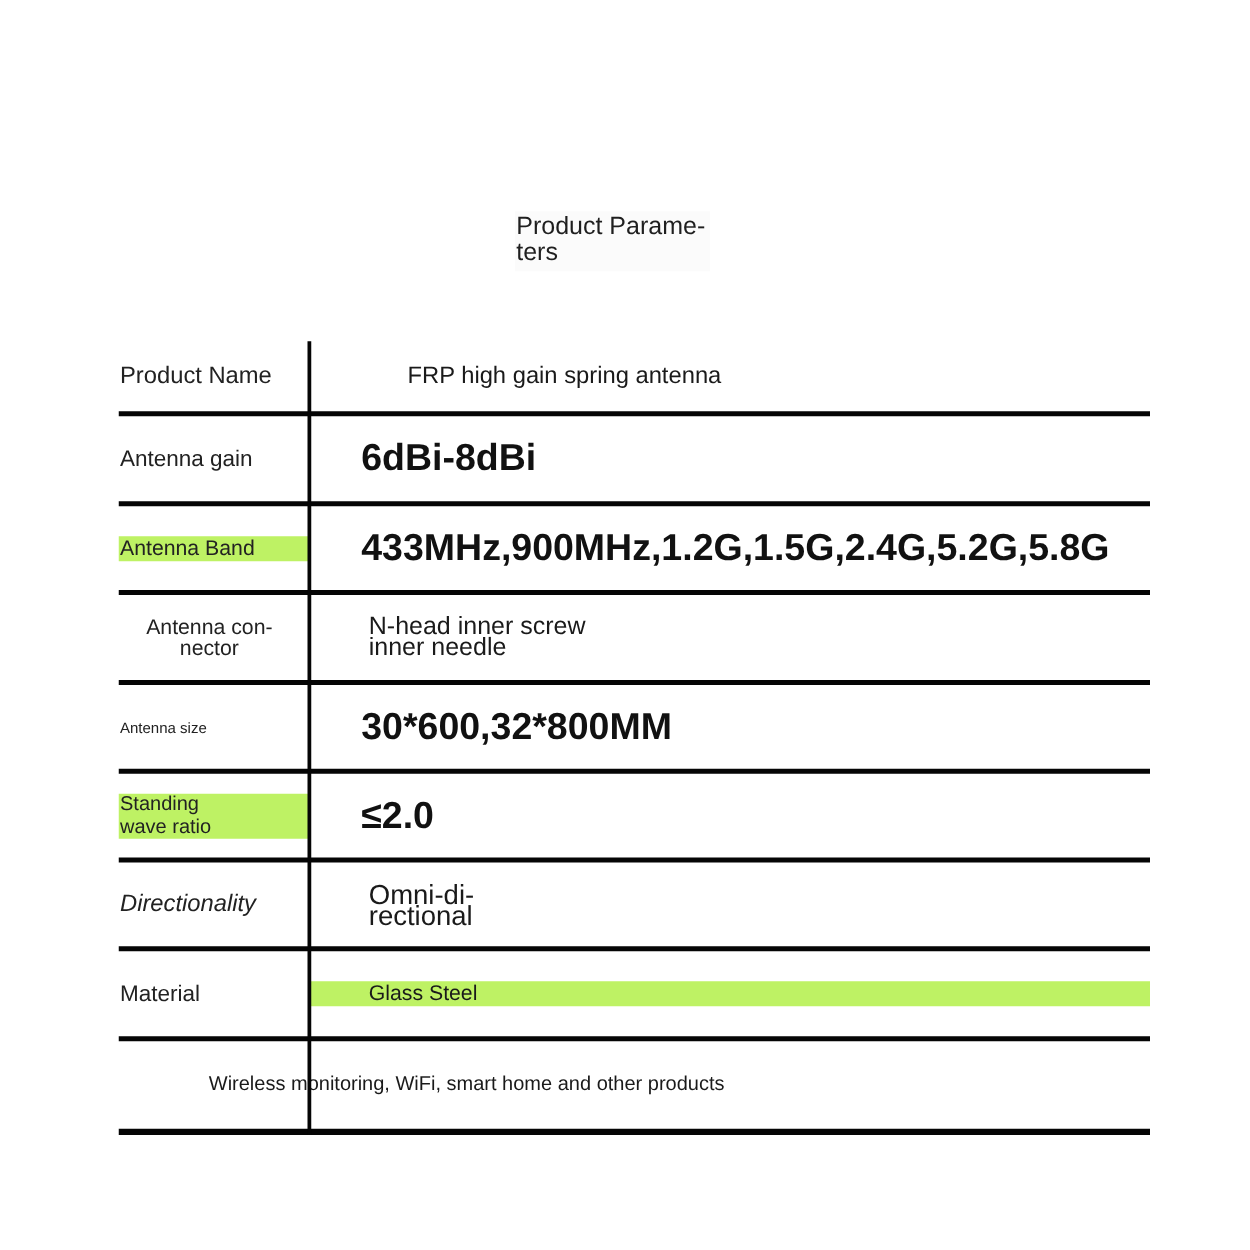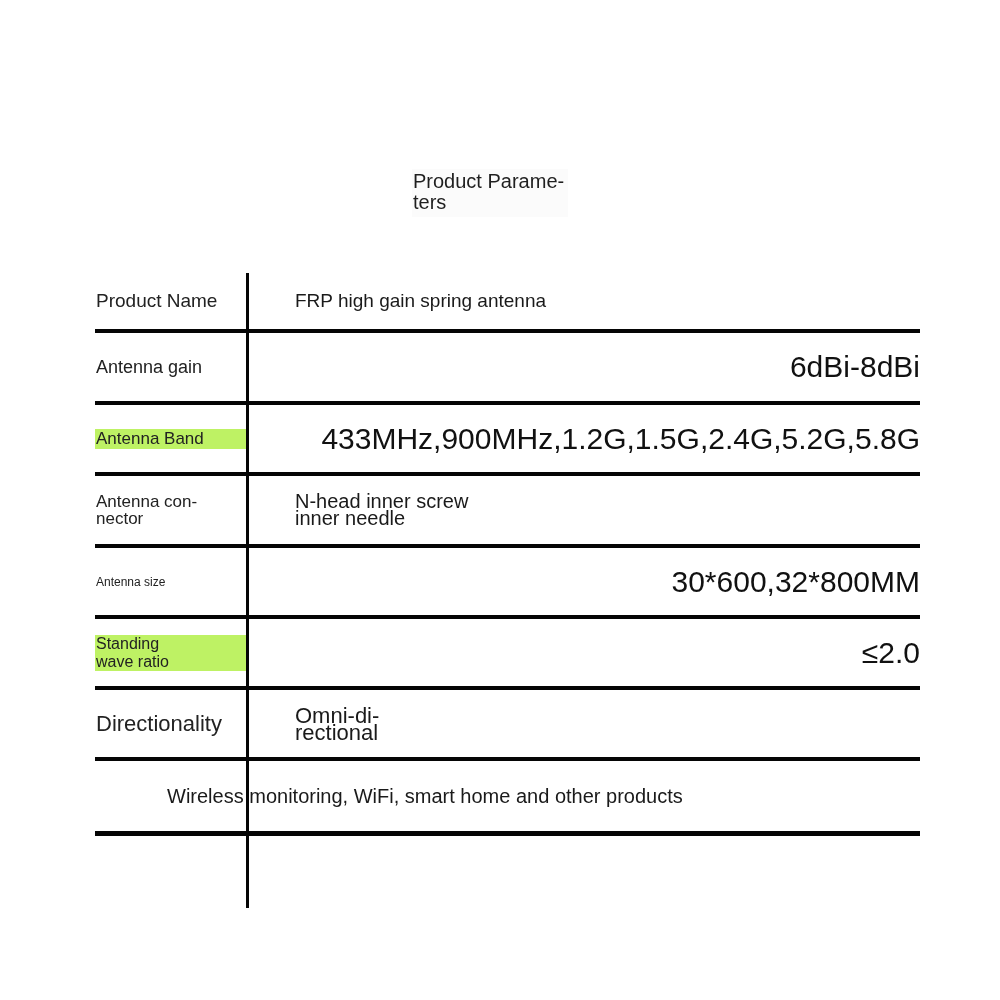--- a/index.html
+++ b/index.html
@@ -45,21 +45,21 @@
     background: #050505;
     z-index: 2;
   }
   .row {
     display: flex;
     align-items: center;
     box-sizing: border-box;
     border-bottom: 4px solid #050505;
   }
   .row.last { border-bottom-width: 5px; }
-  .h60 { height: 60px; }
+  .h60 { height: 60px; gap: 31px; }
   .h71 { height: 71px; }
   .h72 { height: 72px; }
   .h75 { height: 75px; }
   .cell-label {
     box-sizing: border-box;
     width: 152px;
     padding: 0 8px 0 1px;
     white-space: pre-line;
     color: #222222;
   }
@@ -67,40 +67,39 @@
     box-sizing: border-box;
     flex: 1;
     padding-left: 48px;
     white-space: pre-line;
     color: #1a1a1a;
   }
   
   .r1 .cell-label { font-size: 19px; }
   .r2 .cell-label { font-size: 18px; }
   .r3 .cell-label { font-size: 17px; }
-  .r4 .cell-label { font-size: 17px; line-height: 17px; }
+  .r4 .cell-label { font-size: 17px; line-height: 17px; text-align: center; }
   .r5 .cell-label { font-size: 12px; }
   .r6 .cell-label { font-size: 16px; line-height: 18px; }
-  .r7 .cell-label { font-size: 22px; }
+  .r7 .cell-label { font-size: 19px; font-style: italic; }
   .r8 .cell-label { font-size: 18px; }
   .r9 .cell-label { font-size: 16px; line-height: 18px; }
   
   .r1 .cell-value { font-size: 19px; }
   .v-big {
-    font-weight: 400;
+    font-weight: 700;
     font-size: 30px;
     letter-spacing: 0px;
     padding-left: 42px !important;
     color: #111111;
-    text-align: right;
   }
   .r4 .cell-value { font-size: 20px; line-height: 17px; }
   .r7 .cell-value { font-size: 22px; line-height: 17px; }
   .r8 .cell-value { font-size: 17px; }
-  .r9 .cell-value { font-size: 20px; margin-left: 24px; }
+  .r9 .cell-value { font-size: 16px; margin-left: 24px; }
   
   .smudge { background: #bef264; }
 </style>
 </head>
 <body>
 
 <div class="page">
 
   <div class="page-title">Product Parame-
 ters</div>
@@ -140,19 +139,23 @@
 wave ratio</div>
       <div class="cell-value v-big">≤2.0</div>
     </div>
 
     <div class="row r7 h71">
       <div class="cell-label">Directionality</div>
       <div class="cell-value">Omni-di-
 rectional</div>
     </div>
 
+    <div class="row r8 h72">
+      <div class="cell-label">Material</div>
+      <div class="cell-value smudge">Glass Steel</div>
+    </div>
 
     <div class="row r9 h75 last">
       <div class="cell-value">Wireless monitoring, WiFi, smart home and other products</div>
     </div>
   </div>
 
 </div>
 
 </body></html>

